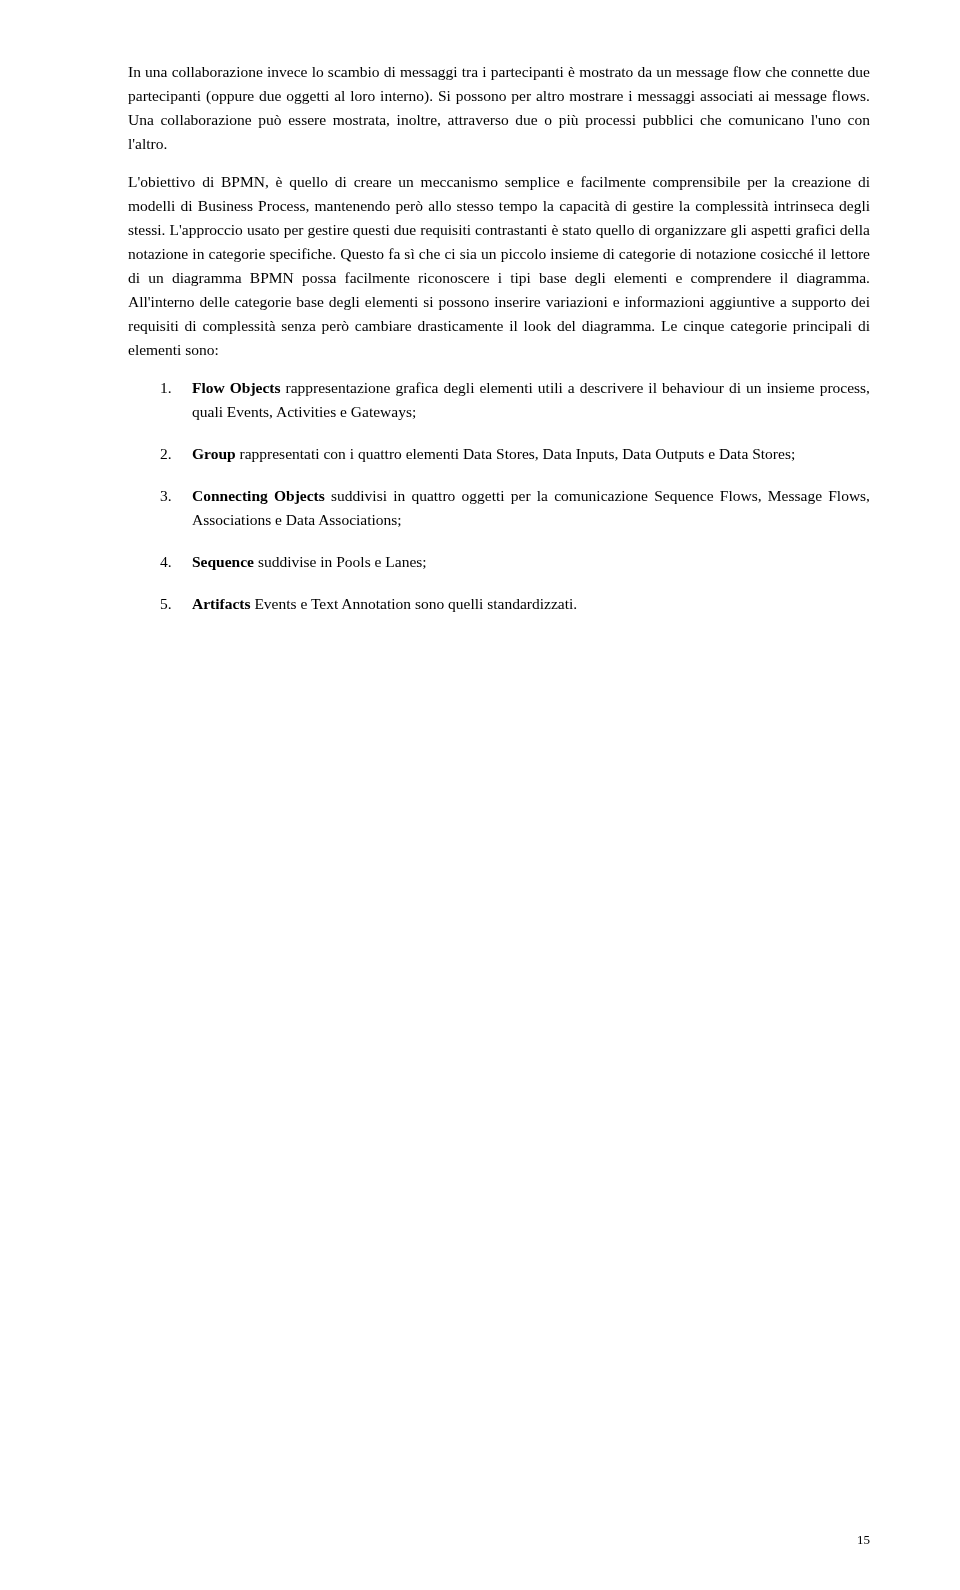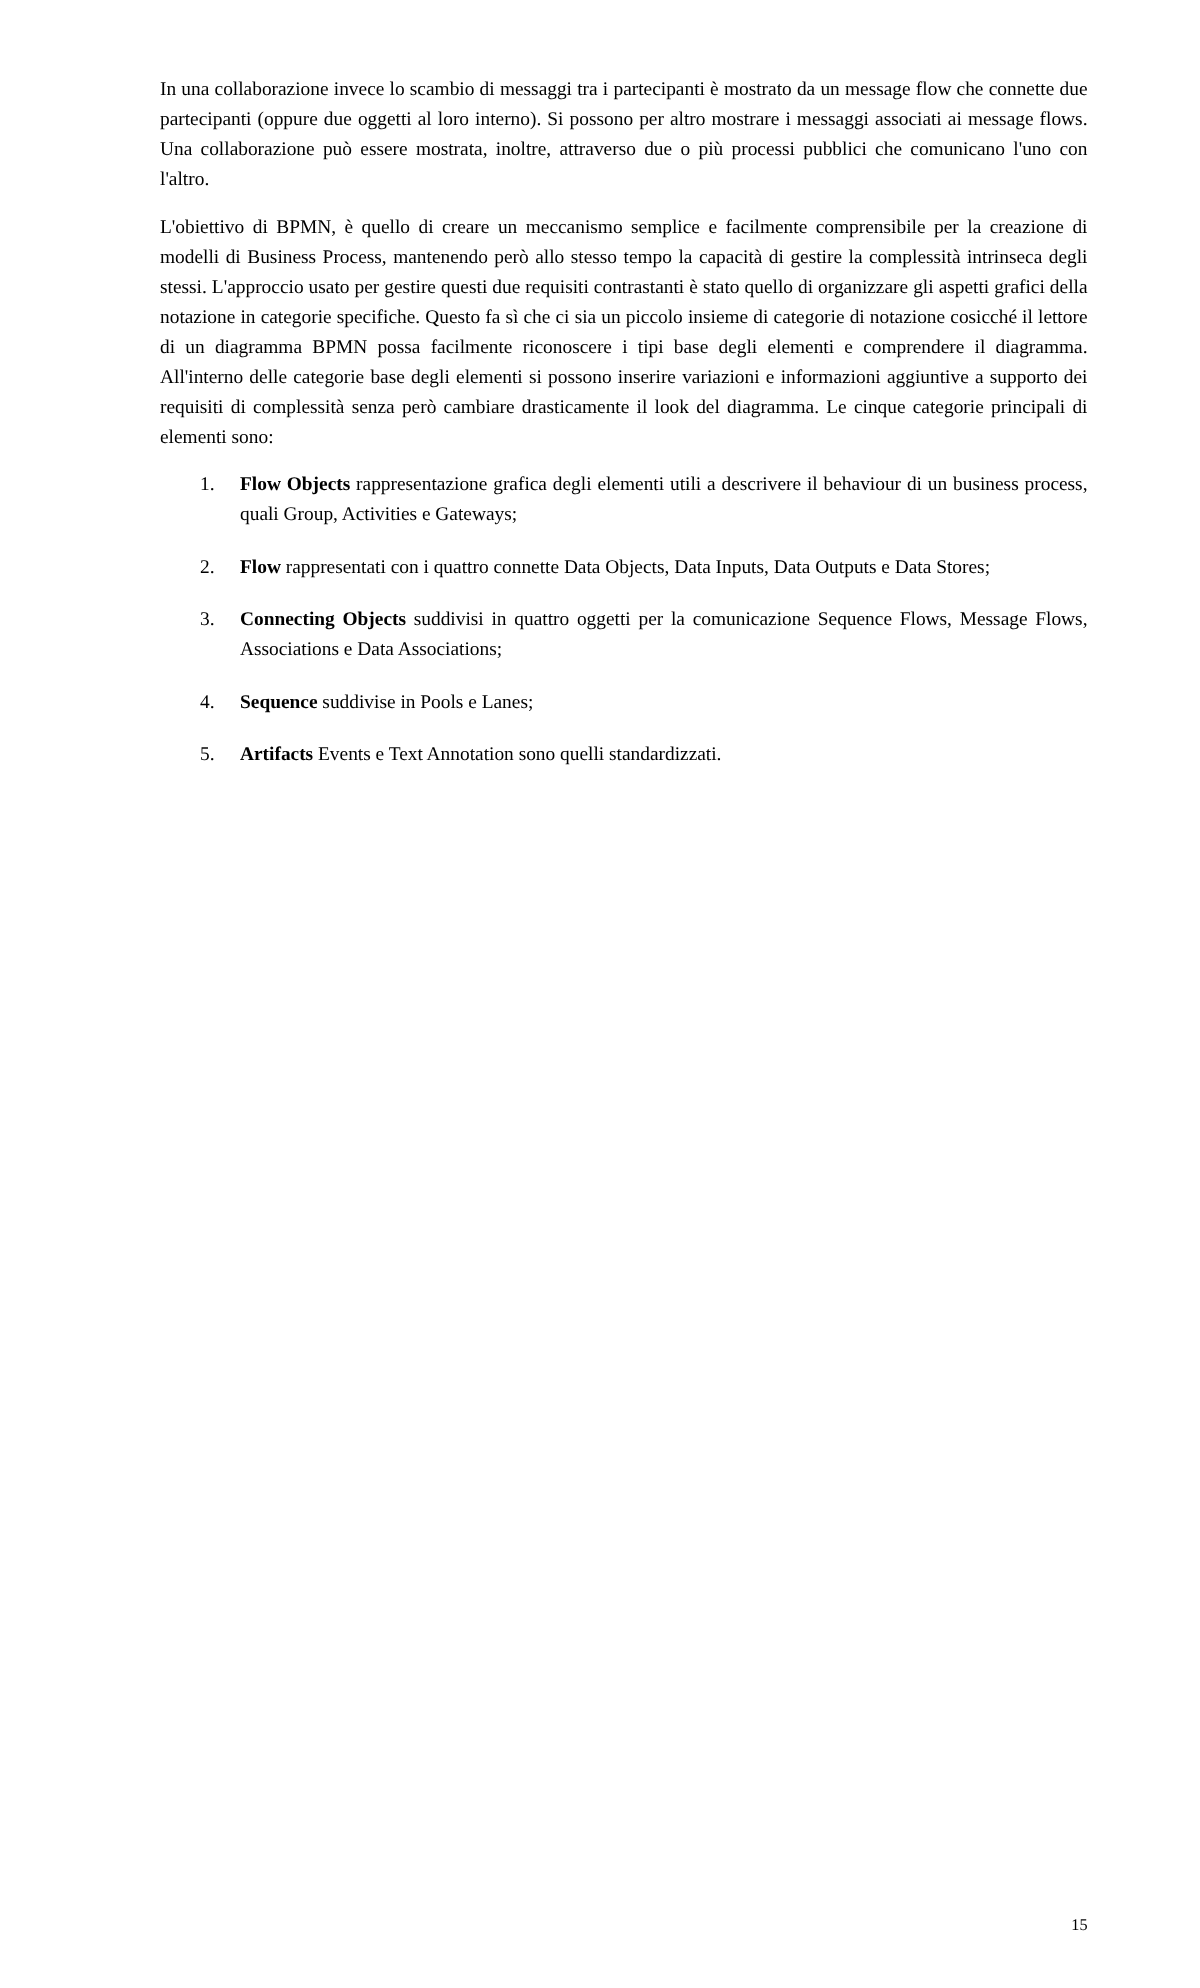--- a/index.html
+++ b/index.html
@@ -78,28 +78,28 @@
 
     <div class="paragraph">
       <span>L'obiettivo di BPMN, è quello di creare un meccanismo semplice e facilmente comprensibile per la creazione di modelli di Business Process, mantenendo però allo stesso tempo la capacità di gestire la complessità intrinseca degli stessi. L'approccio usato per gestire questi due requisiti contrastanti è stato quello di organizzare gli aspetti grafici della notazione in categorie specifiche. Questo fa sì che ci sia un piccolo insieme di categorie di notazione cosicché il lettore di un diagramma BPMN possa facilmente riconoscere i tipi base degli elementi e comprendere il diagramma. All'interno delle categorie base degli elementi si possono inserire variazioni e informazioni aggiuntive a supporto dei requisiti di complessità senza però cambiare drasticamente il look del diagramma. Le cinque categorie principali di elementi sono:</span>
     </div>
 
     <div class="list-container">
 
       <div class="list-item">
         <span class="list-number">1.</span>
         <span class="list-text">
-          <b>Flow Objects</b><span> rappresentazione grafica degli elementi utili a descrivere il behaviour di un business process, quali Group, Activities e Gateways;</span>
+          <b>Flow Objects</b><span> rappresentazione grafica degli elementi utili a descrivere il behaviour di un insieme process, quali Events, Activities e Gateways;</span>
         </span>
       </div>
 
       <div class="list-item">
         <span class="list-number">2.</span>
         <span class="list-text">
-          <b>Flow</b><span> rappresentati con i quattro connette Data Objects, Data Inputs, Data Outputs e Data Stores;</span>
+          <b>Group</b><span> rappresentati con i quattro elementi Data Stores, Data Inputs, Data Outputs e Data Stores;</span>
         </span>
       </div>
 
       <div class="list-item">
         <span class="list-number">3.</span>
         <span class="list-text">
           <b>Connecting Objects</b><span> suddivisi in quattro oggetti per la comunicazione Sequence Flows, Message Flows, Associations e Data Associations;</span>
         </span>
       </div>
 

